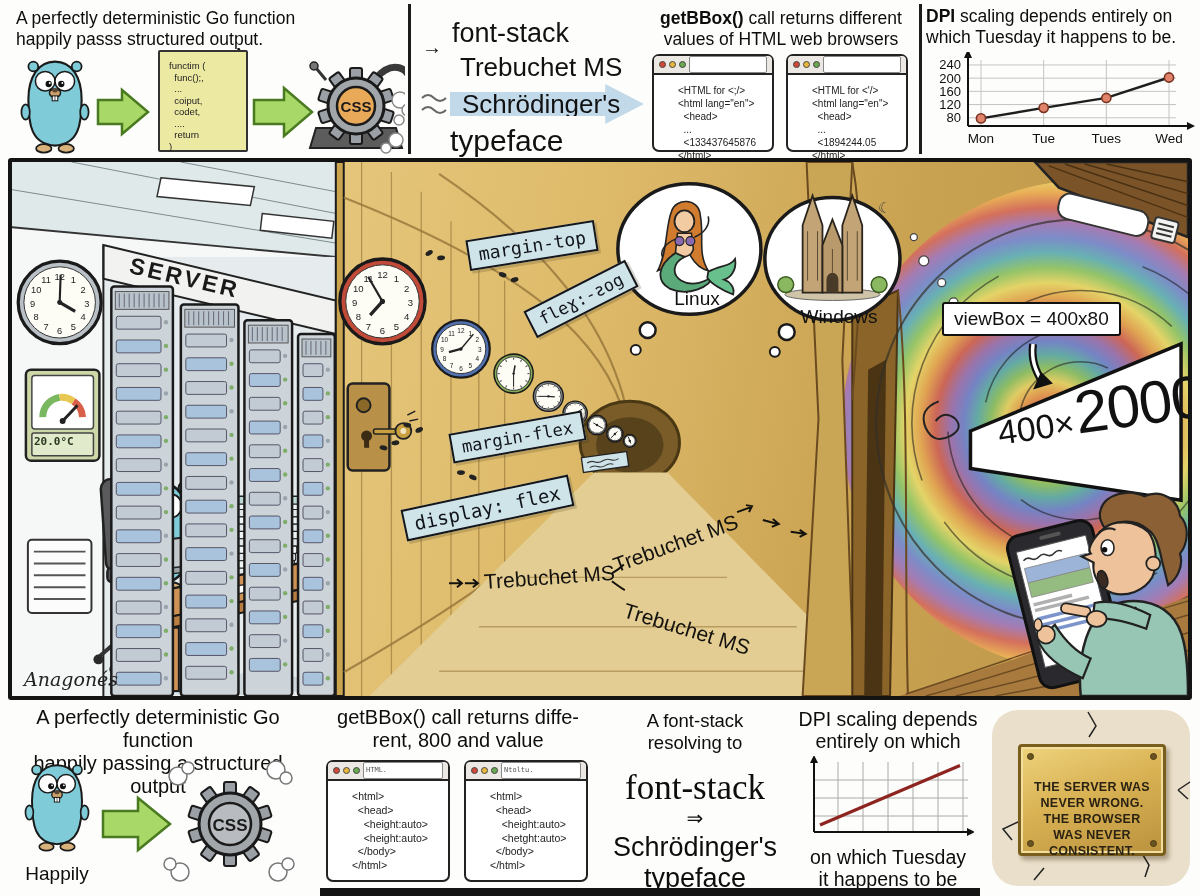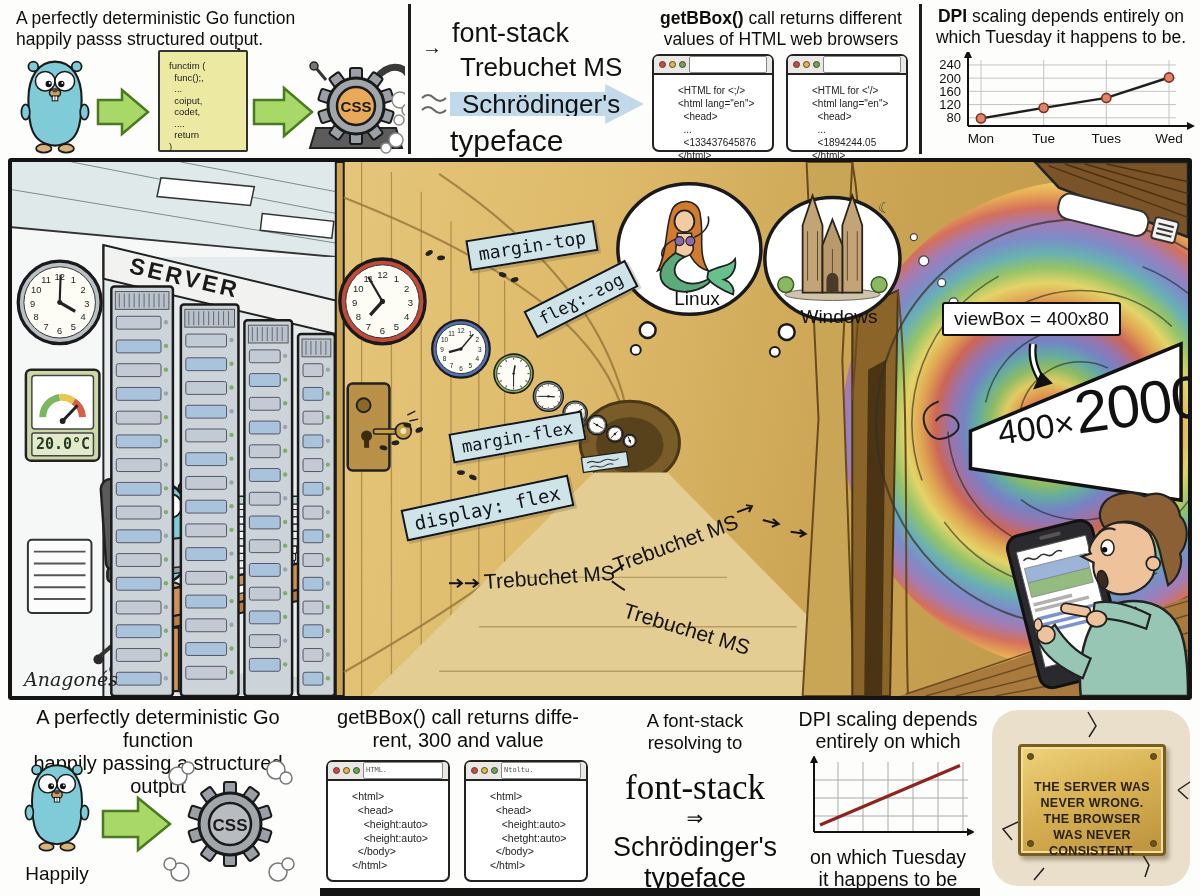--- a/index.html
+++ b/index.html
@@ -20,21 +20,21 @@
   .bbody{padding:5px 20px}
   
   .main{left:8px;top:158px;width:1184px;height:542px;border:4px solid #141414;border-radius:3px;box-sizing:border-box;overflow:hidden;background:linear-gradient(100deg,#ecd28e,#dfbc6c 45%,#c9a251 72%,#bb9348)}
   .portal{border-radius:50%;background:radial-gradient(circle at 42% 50%,#2e2a26 0%,#5a4a3a 2.5%,#c86a58 5%,#e09850 8.5%,#e0cc64 12%,#8cbc64 15.5%,#64aaa4 19%,#7484c4 22.5%,#9a74ac 26%,#cc6656 30%,#e0a452 34%,#e4d468 38%,#94c468 42%,#68b0b4 46%,#7c8cc8 50%,#a47cb4 54%,#d4705c 58%,#e8ac56 62%,#ead86e 66%,#9cc86e 70%,#74b4bc 74%,#8494cc 78%,#ac84bc 81%,#e8e4da 83.5%,#d0d2d4 86%,#b8bcc0 90%,#9aa0a4 95%,#8a9094 100%)}
   .plq{background:#cfe4e8;border:2px solid #15161a;font-family:"DejaVu Sans Mono",monospace;color:#10141a;padding:3px 9px;box-shadow:2px 3px 0 rgba(60,50,20,.2);white-space:nowrap}
   .treb{font-size:21px;color:#14120e;white-space:nowrap;transform-origin:left center}
   .blabel{font-size:19px;color:#111;text-align:center}
   .vb-label{background:#fff;border:2.5px solid #111;border-radius:3px;padding:4px 10px;font-size:19px;white-space:nowrap}
   .banner-text{transform-origin:left center;display:flex;align-items:baseline;gap:2px;color:#111}
   .server-sign{font-weight:700;font-size:23px;letter-spacing:3px;color:#1a1a1a;transform-origin:left center}
-  .thermo-val{font-family:"DejaVu Sans Mono",monospace;font-weight:700;font-size:15px;color:#2a3a22;text-align:center}
+  .thermo-val{font-family:"DejaVu Sans Mono",monospace;font-weight:700;font-size:11px;color:#2a3a22;text-align:left}
   .signature{font-family:"DejaVu Serif",serif;font-style:italic;font-size:19px;color:#222}
   
   .serif-big{font-family:"Liberation Serif",serif;font-size:35px;color:#0d0d0d}
   .sans-big{font-size:27px;color:#0d0d0d;line-height:1.15}
   .plaque{background:linear-gradient(160deg,#eed37d,#d9b254 45%,#bb923e);border:3px solid #7a5e1e;border-radius:4px;box-shadow:inset 0 0 0 2px #f2df9e,3px 4px 4px rgba(60,40,10,.35);box-sizing:border-box}
   .plaque-txt{font-weight:700;font-size:12.5px;line-height:1.28;letter-spacing:.3px;color:#2a2212;text-align:center;white-space:pre-line}
   .screw{width:7px;height:7px;border-radius:50%;background:#6a5420;border:1px solid #4a3a12;box-sizing:border-box}
   .parchment{background:#eadfca;border-radius:26px}
   .arrow-band{background:#c2d9ea;clip-path:polygon(0% 20%,80% 20%,80% 0%,100% 50%,80% 100%,80% 80%,0% 80%);display:flex;align-items:center}
   .bottom-bar{background:#141414}
@@ -147,21 +147,21 @@
   &lt;1894244.05
 &lt;/html&gt;</pre>
           </div>
       </div>
     </div>
   </div>
 
   <div class="vdiv abs" style="left:919px;top:4px;height:150px"></div>
 
   <div class="abs" style="left:926px;top:6px;width:270px;height:148px">
-    <div class="cap" style="text-align:center">
+    <div class="cap" style="text-align:left">
       <b>DPI</b><span> scaling depends entirely on</span><br>
       <span>which Tuesday it happens to be.</span>
     </div>
     <svg id="chart1" class="abs" style="left:0;top:46px" width="272" height="98" viewBox="0 0 272 98">
         <line x1="55" y1="8" x2="55" y2="74" stroke="#c4c4c4" stroke-width="1"></line>
         <text x="55" y="91" font-size="13.5" text-anchor="middle" fill="#111">Mon</text>
         <line x1="117.66666666666666" y1="8" x2="117.66666666666666" y2="74" stroke="#c4c4c4" stroke-width="1"></line>
         <text x="117.66666666666666" y="91" font-size="13.5" text-anchor="middle" fill="#111">Tue</text>
         <line x1="180.33333333333331" y1="8" x2="180.33333333333331" y2="74" stroke="#c4c4c4" stroke-width="1"></line>
         <text x="180.33333333333331" y="91" font-size="13.5" text-anchor="middle" fill="#111">Tues</text>
@@ -861,21 +861,21 @@
           </g>
         <circle r="31" fill="#a0a6aa" stroke="#1a1a1a" stroke-width="3"></circle>
         <circle r="21" fill="#b8bcc0" stroke="#1a1a1a" stroke-width="2.5"></circle>
         <text text-anchor="middle" y="7" font-size="17" font-weight="700" fill="#1a1a1a">CSS</text>
       </g>
     </svg>
   </div>
 
   <div class="abs" style="left:318px;top:706px;width:280px;height:184px">
     <div class="capb pre">getBBox() call returns diffe-
-rent, 300 and value</div>
+rent, 800 and value</div>
     <div class="abs" style="left:8px;top:54px;display:flex;gap:14px">
       <div class="bwin" style="width:124px;height:122px">
         <div class="bbar">
           <span class="dot d-red"></span>
             <span class="dot d-yel"></span>
             <span class="dot d-grn"></span>
           <span class="url">HTML.</span>
         </div>
         <div class="bbody">
             <pre class="code" style="font-size:10.5px;line-height:1.32;color:#222">&lt;html&gt;

